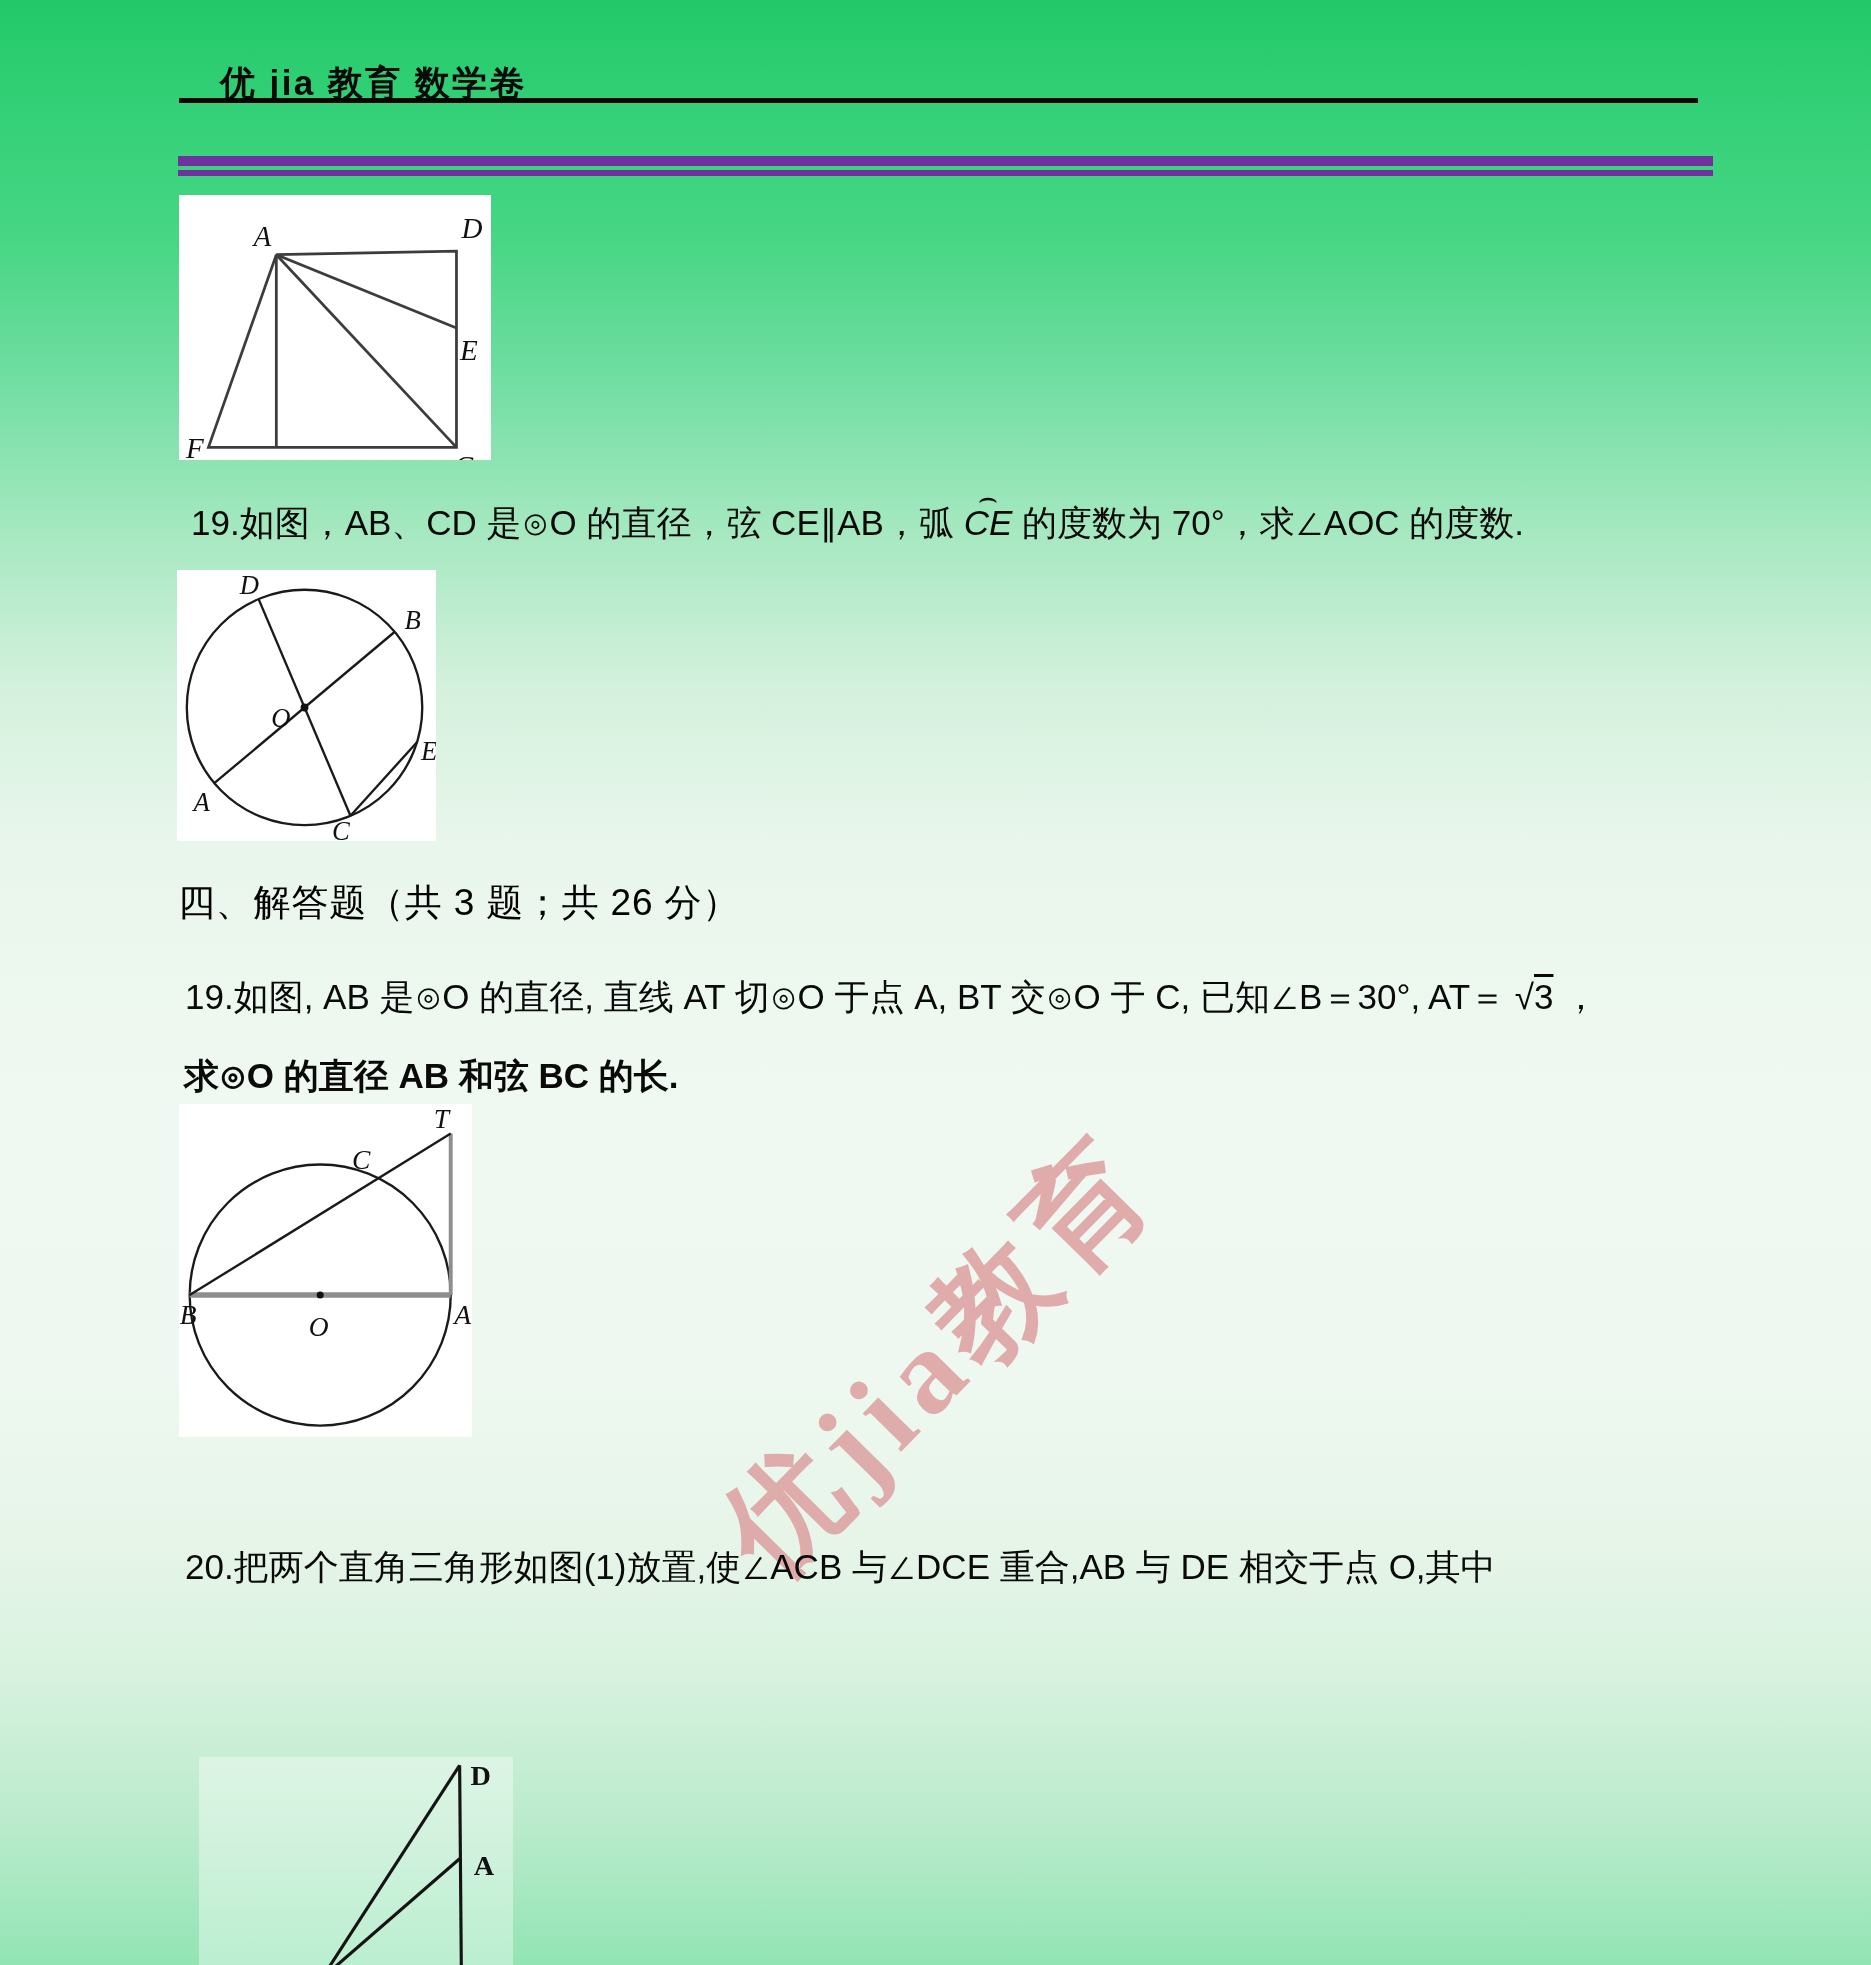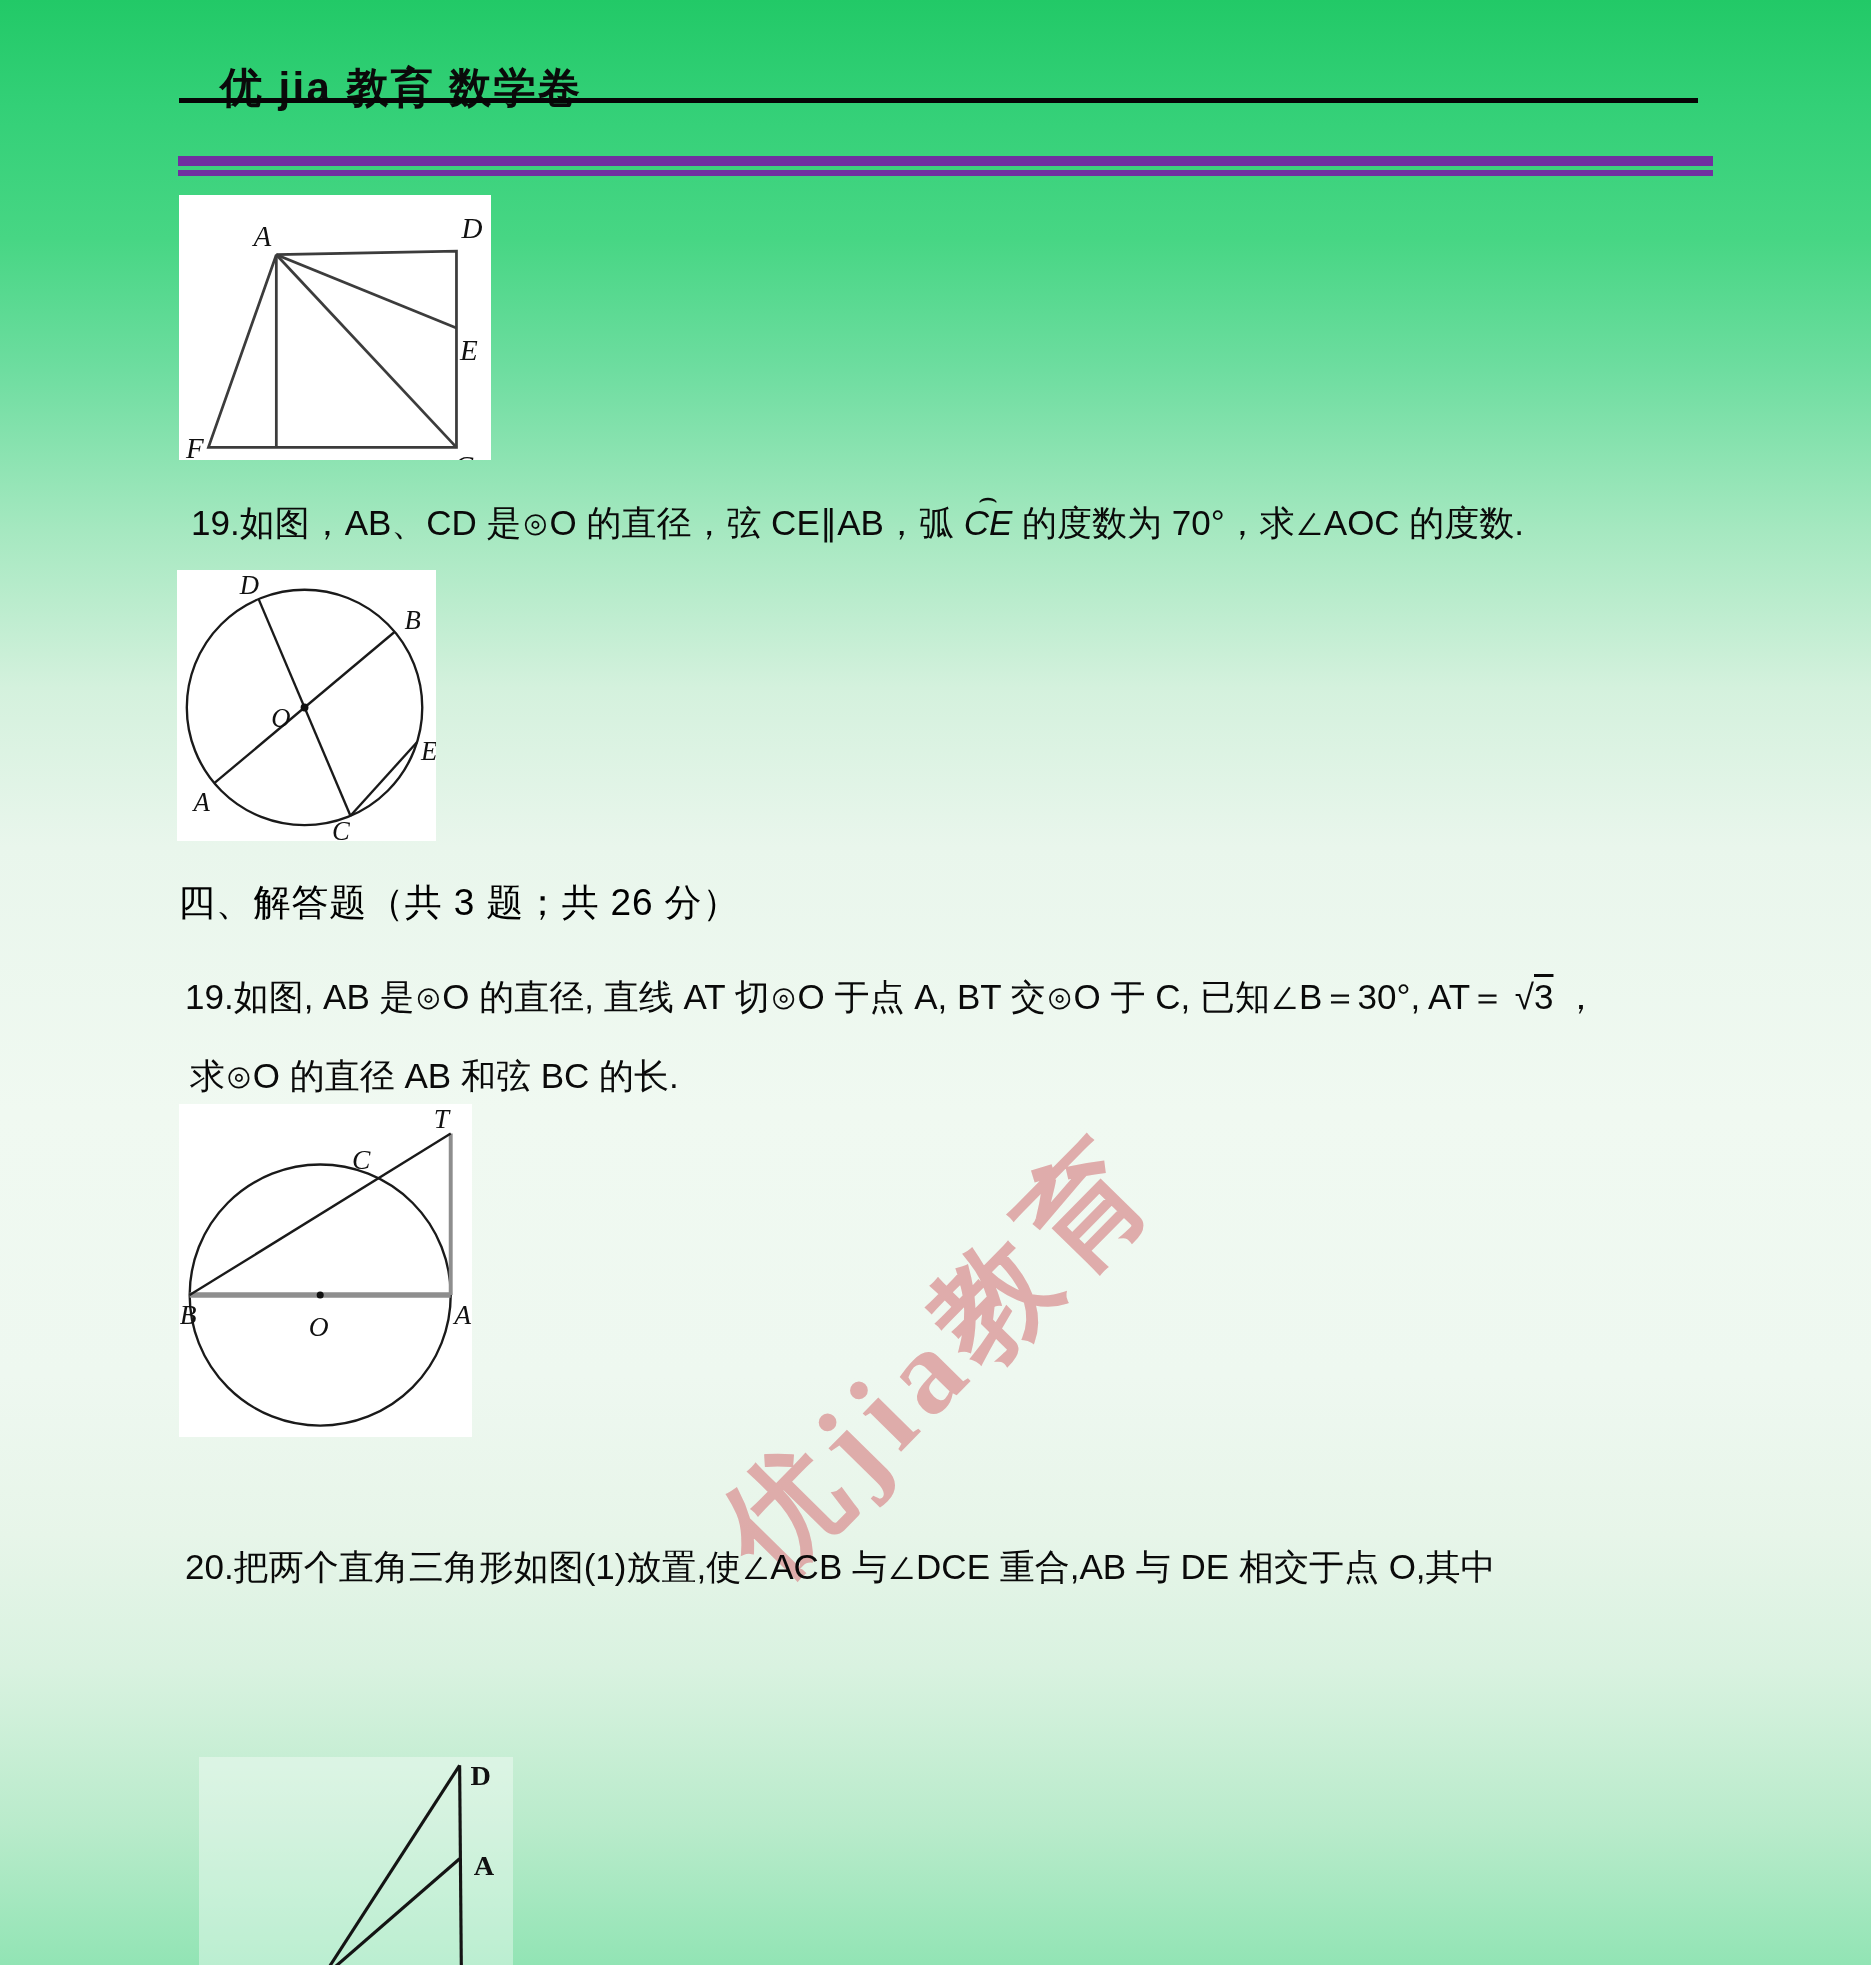--- a/index.html
+++ b/index.html
@@ -10,21 +10,21 @@
     overflow:hidden;
     background:linear-gradient(180deg,
       #22c967 0%, #33d077 4%, #47d684 9%, #6edda0 14%,
       #a5e8c0 20%, #d4f1dd 26%, #e9f6ec 32%, #f0f9f1 42%,
       #eef8f0 52%, #e7f5e9 58%, #d9f2e0 63%, #b9ebcb 69%,
       #8ce3b1 75%, #62db95 81%, #43d682 88%, #30d076 94%, #28ce70 100%);
   }
   .abs{position:absolute;}
   .header-title{
     left:220px;top:60px;
-    font-size:42px;font-weight:bold;color:#0a0a0a;
+    font-size:35px;font-weight:bold;color:#0a0a0a;
     letter-spacing:2.4px;white-space:nowrap;
   }
   .header-rule{left:179px;top:98px;width:1519px;height:4.7px;background:#060606;}
   .bar-thick{left:178px;width:1535px;height:10.2px;background:#7030a0;}
   .bar-thin{left:178px;width:1535px;height:5.5px;background:#7030a0;}
   .fig-box{background:#ffffff;}
   .fig-box-tint{background:rgba(255,255,255,0.38);}
   .qtext{
     color:#0a0a0a;font-size:35px;line-height:1.0;white-space:nowrap;
   }
@@ -104,21 +104,21 @@
     </svg>
   </div>
 
   <div class="abs section-title" style="left:178px;top:878px;">四、解答题（共 3 题；共 26 分）</div>
 
   <div class="abs qtext" style="left:185px;top:979px;">
     <span>19.如图, AB 是⊙O 的直径, 直线 AT 切⊙O 于点 A, BT 交⊙O 于 C, 已知∠B＝30°, AT＝</span>
     <span><span>√</span><span class="rad-val">3</span></span>
     <span>，</span>
   </div>
-  <div class="abs qtext" style="left:190px;top:1058px;">求⊙O 的直径 AB 和弦 BC 的长.</div>
+  <div class="abs qtext" style="left:184px;top:1058px;font-weight:bold;">求⊙O 的直径 AB 和弦 BC 的长.</div>
 
   <div class="abs fig-box" style="left:179px;top:1104px;width:293px;height:333px;">
     <svg width="293" height="333" viewBox="0 0 745 847">
       <circle cx="359" cy="486" r="332" stroke="#1a1a1a" stroke-width="6" fill="none"></circle>
       <line x1="27" y1="486" x2="691" y2="486" stroke="#8e8e8e" stroke-width="14"></line>
       <line x1="691" y1="486" x2="691" y2="75" stroke="#8e8e8e" stroke-width="10"></line>
       <line x1="27" y1="486" x2="691" y2="75" stroke="#1a1a1a" stroke-width="6"></line>
       <circle cx="359" cy="486" r="9" fill="#111"></circle>
       <g fill="#111" font-size="70" font-style="italic">
         <text x="648" y="60">T</text>

